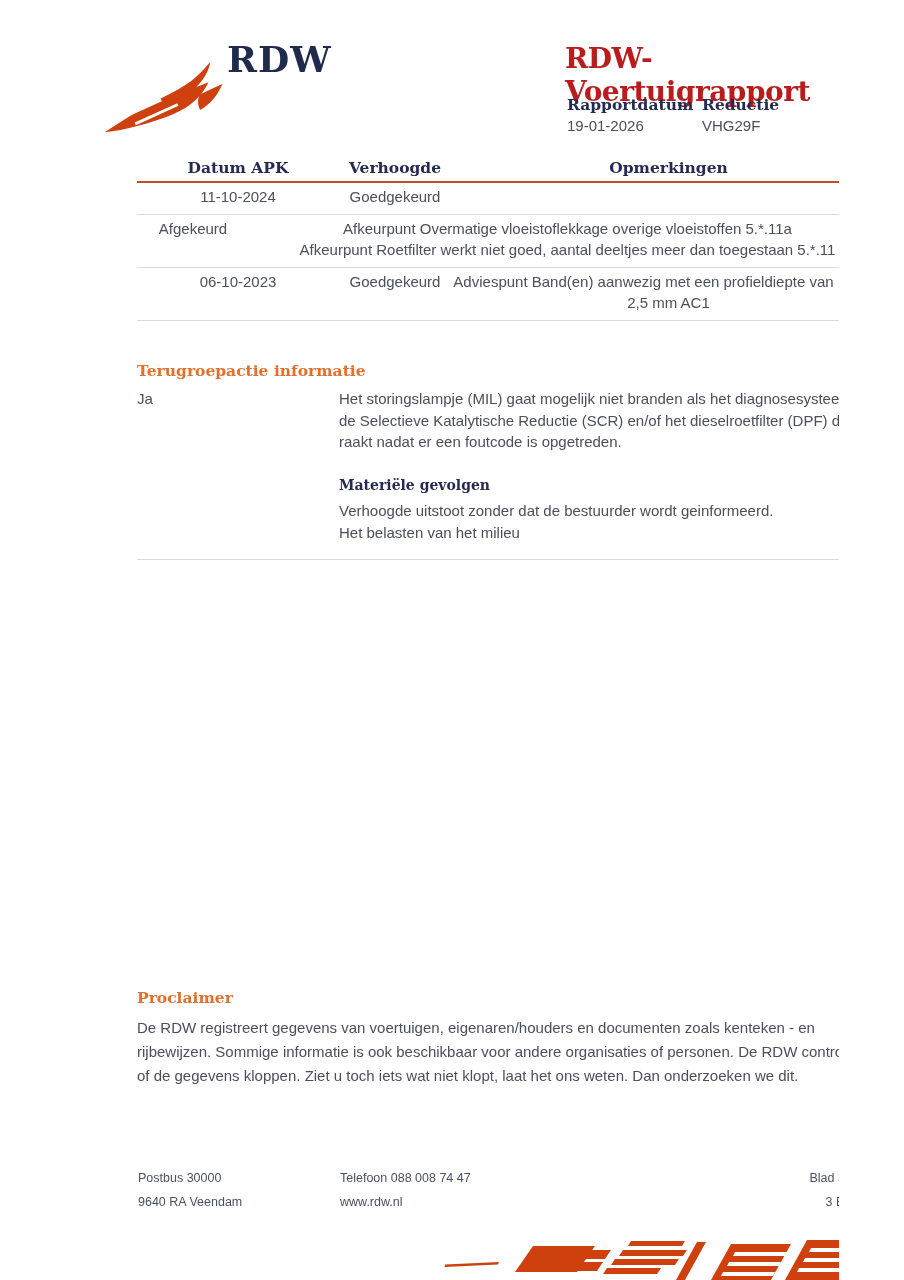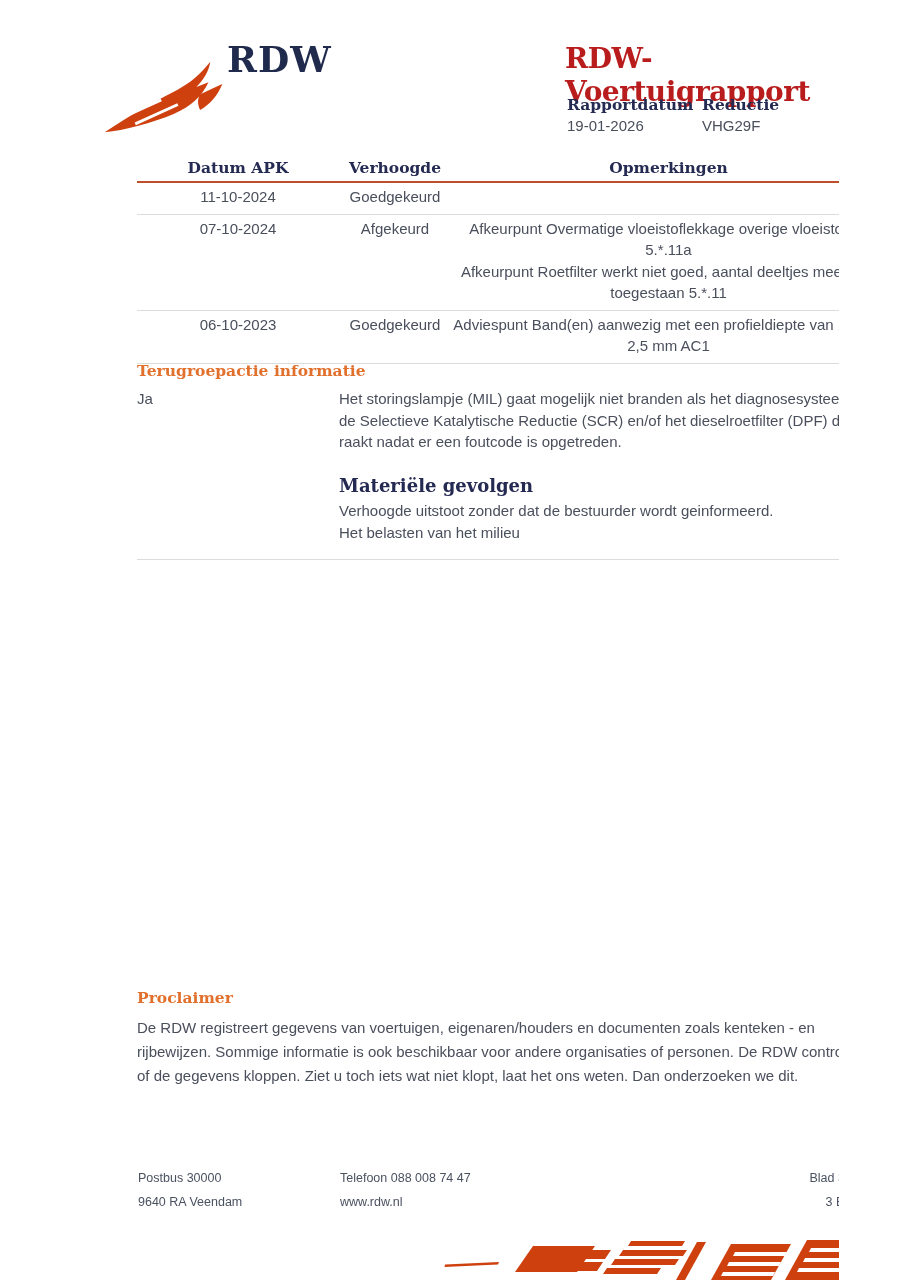--- a/index.html
+++ b/index.html
@@ -60,21 +60,21 @@
   .c3 { flex: 1 1 auto; }
   .remark { line-height: 21.5px; }
 
   .section-heading {
     position: absolute; left: 72px;
     font-family: "DejaVu Serif", serif;
     font-weight: bold; font-size: 15.5px; color: #e2702d;
   }
   .sub-heading {
     font-family: "DejaVu Serif", serif;
-    font-weight: bold; font-size: 18px; color: #252a52;
+    font-weight: bold; font-size: 14px; color: #252a52;
     margin-top: 22px; margin-bottom: 4px;
   }
   .recall-row { padding-bottom: 16px; }
 
   
   .proclaimer-body {
     position: absolute; left: 72px; top: 1016px; width: 750px;
     font-size: 15px; color: #4a4f5c; line-height: 24px;
   }
 
@@ -121,21 +121,20 @@
       <div class="th c3">Opmerkingen</div>
     </div>
 
     <div class="tbl-row">
       <div class="td c1">11-10-2024</div>
       <div class="td c2">Goedgekeurd</div>
       <div class="td c3"></div>
     </div>
 
     <div class="tbl-row">
-      <div class="td c1">07-10-2024</div>
       <div class="td c2">Afgekeurd</div>
       <div class="td c3">
         <div class="remark">Afkeurpunt Overmatige vloeistoflekkage overige vloeistoffen 5.*.11a</div>
         <div class="remark">Afkeurpunt Roetfilter werkt niet goed, aantal deeltjes meer dan toegestaan 5.*.11</div>
       </div>
     </div>
 
     <div class="tbl-row">
       <div class="td c1">06-10-2023</div>
       <div class="td c2">Goedgekeurd</div>

